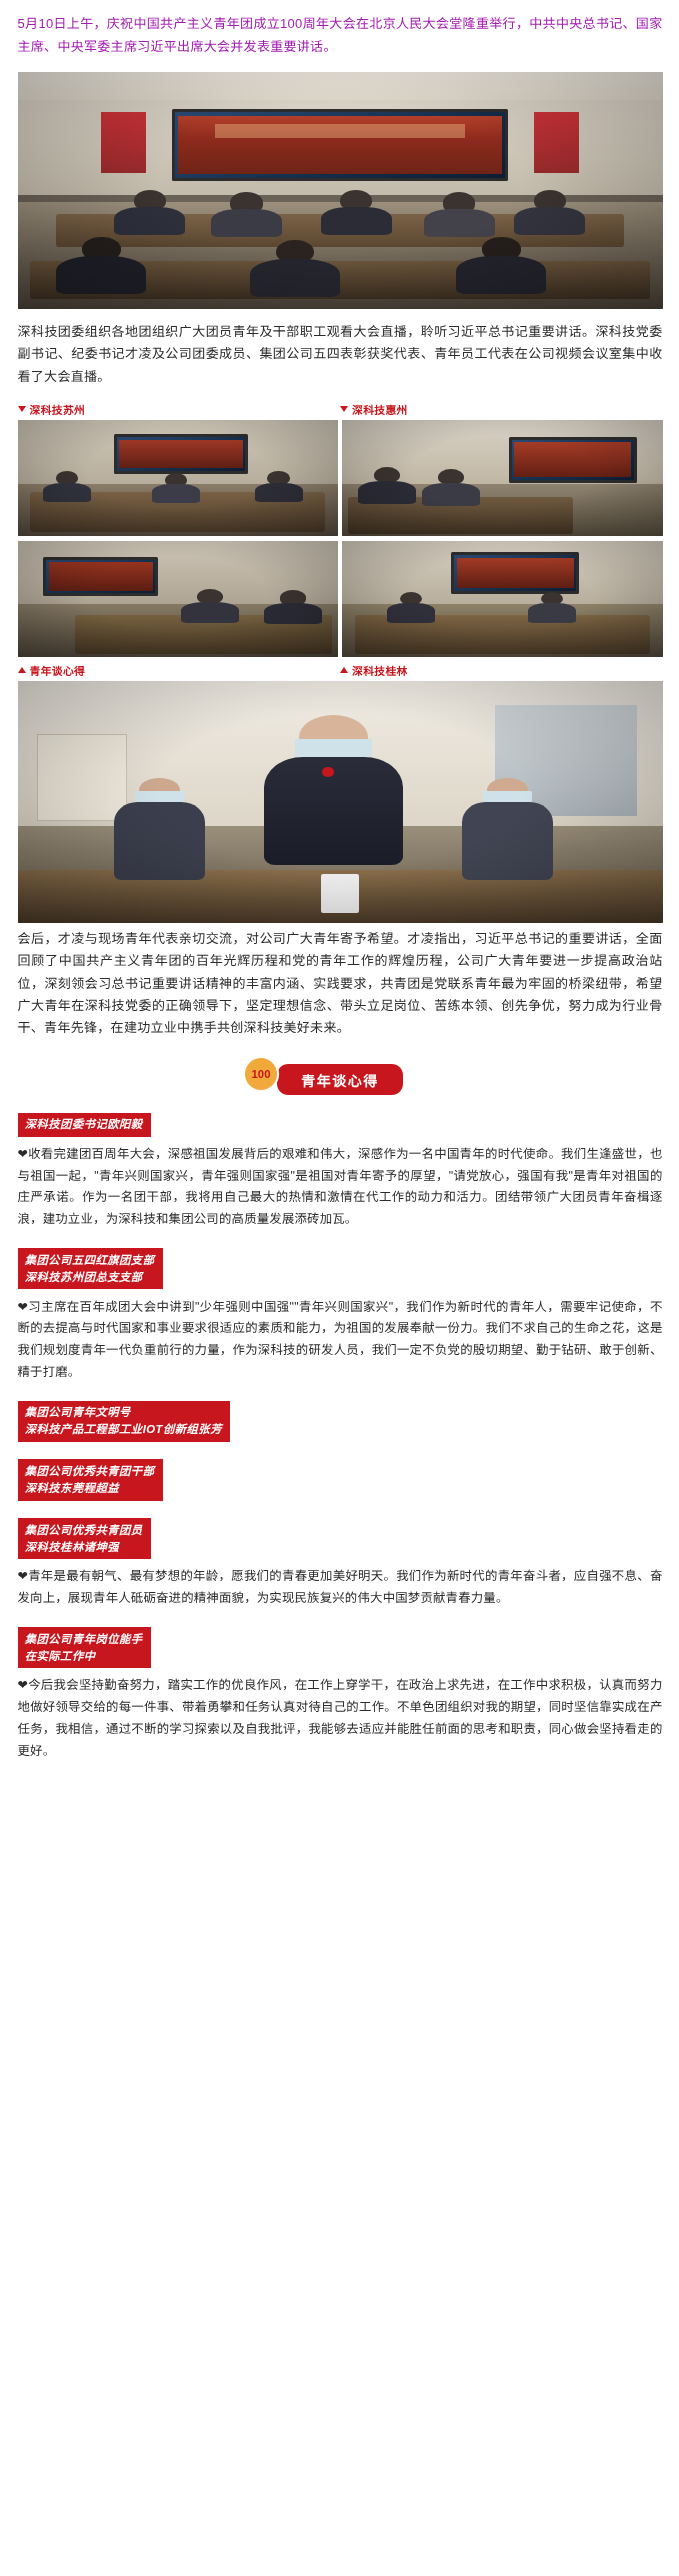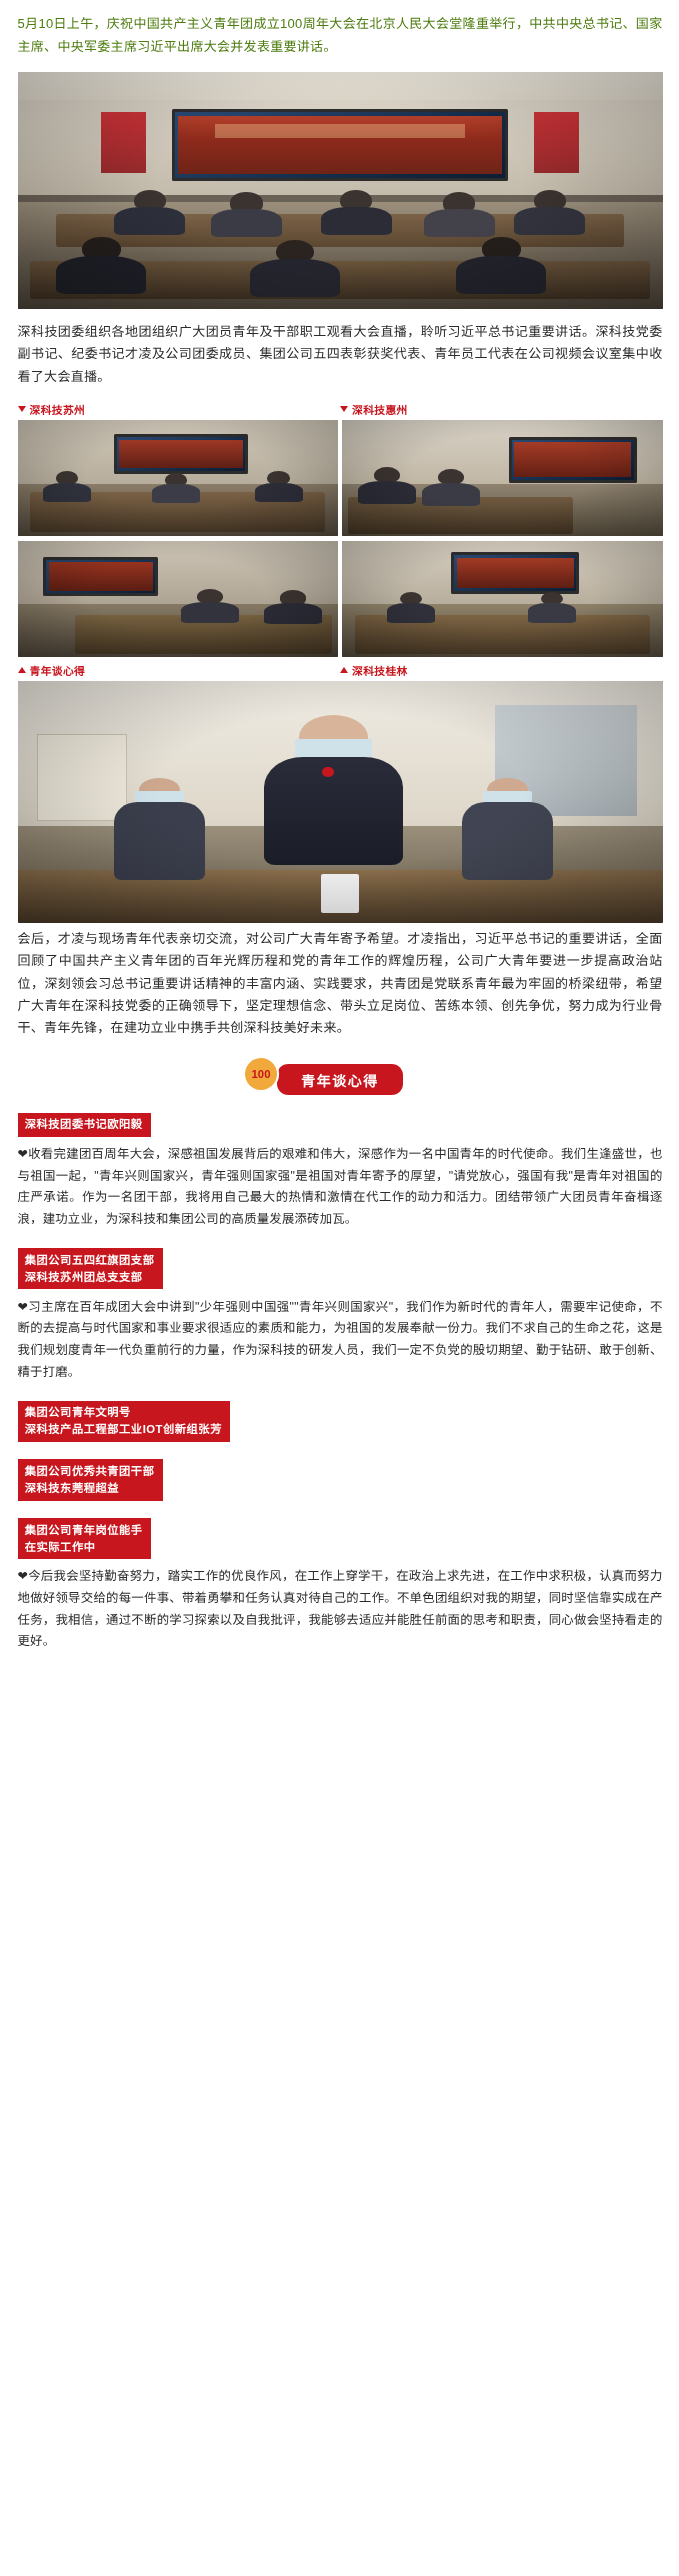--- a/index.html
+++ b/index.html
@@ -19,21 +19,21 @@
     padding: 0;
   }
   .content {
     padding: 13.4px 17.5px 20.6px 17.5px;
   }
 
   
   .intro {
     font-size: 13px;
     line-height: 1.72;
-    color: #4d7c0f;
+    color: #a21caf;
     text-align: justify;
     letter-spacing: 0.3px;
     margin: 0 0 13.4px 0;
   }
 
   
   .photo {
     width: 100%;
     display: block;
     border-radius: 1px;
@@ -135,21 +135,21 @@
     background: #c8161e;
     color: #fff;
     display: inline-block;
     font-size: 11.3px;
     font-weight: bold;
     line-height: 1.5;
     padding: 3.6px 8.2px 3.6px 7.2px;
     letter-spacing: 0.5px;
     position: relative;
   }
-  .tm-head .ln { display: block; }
+  .tm-head .ln { display: block; font-style: italic; }
   .tm-body {
     font-size: 12.4px;
     line-height: 1.75;
     color: #2b2b2b;
     text-align: justify;
     margin-top: 7.2px;
     letter-spacing: 0.2px;
   }
   .tm-body p { margin: 0 0 9.3px 0; }
   .tm-body p:last-child { margin-bottom: 0; }
@@ -372,20 +372,29 @@
       </div>
     </div>
 
     <div class="tm">
       <div class="tm-head">
         <span class="ln">集团公司优秀共青团干部</span>
         <span class="ln">深科技东莞程超益</span>
       </div>
     </div>
 
+    <div class="tm">
+      <div class="tm-head">
+        <span class="ln">集团公司优秀共青团员</span>
+        <span class="ln">深科技桂林诸坤强</span>
+      </div>
+      <div class="tm-body">
+        <p>❤青年是最有朝气、最有梦想的年龄，愿我们的青春更加美好明天。我们作为新时代的青年奋斗者，应自强不息、奋发向上，展现青年人砥砺奋进的精神面貌，为实现民族复兴的伟大中国梦贡献青春力量。</p>
+      </div>
+    </div>
 
     <div class="tm">
       <div class="tm-head">
         <span class="ln">集团公司青年岗位能手</span>
         <span class="ln">在实际工作中</span>
       </div>
       <div class="tm-body">
         <p>❤今后我会坚持勤奋努力，踏实工作的优良作风，在工作上穿学干，在政治上求先进，在工作中求积极，认真而努力地做好领导交给的每一件事、带着勇攀和任务认真对待自己的工作。不单色团组织对我的期望，同时坚信靠实成在产任务，我相信，通过不断的学习探索以及自我批评，我能够去适应并能胜任前面的思考和职责，同心做会坚持看走的更好。</p>
       </div>
     </div>

